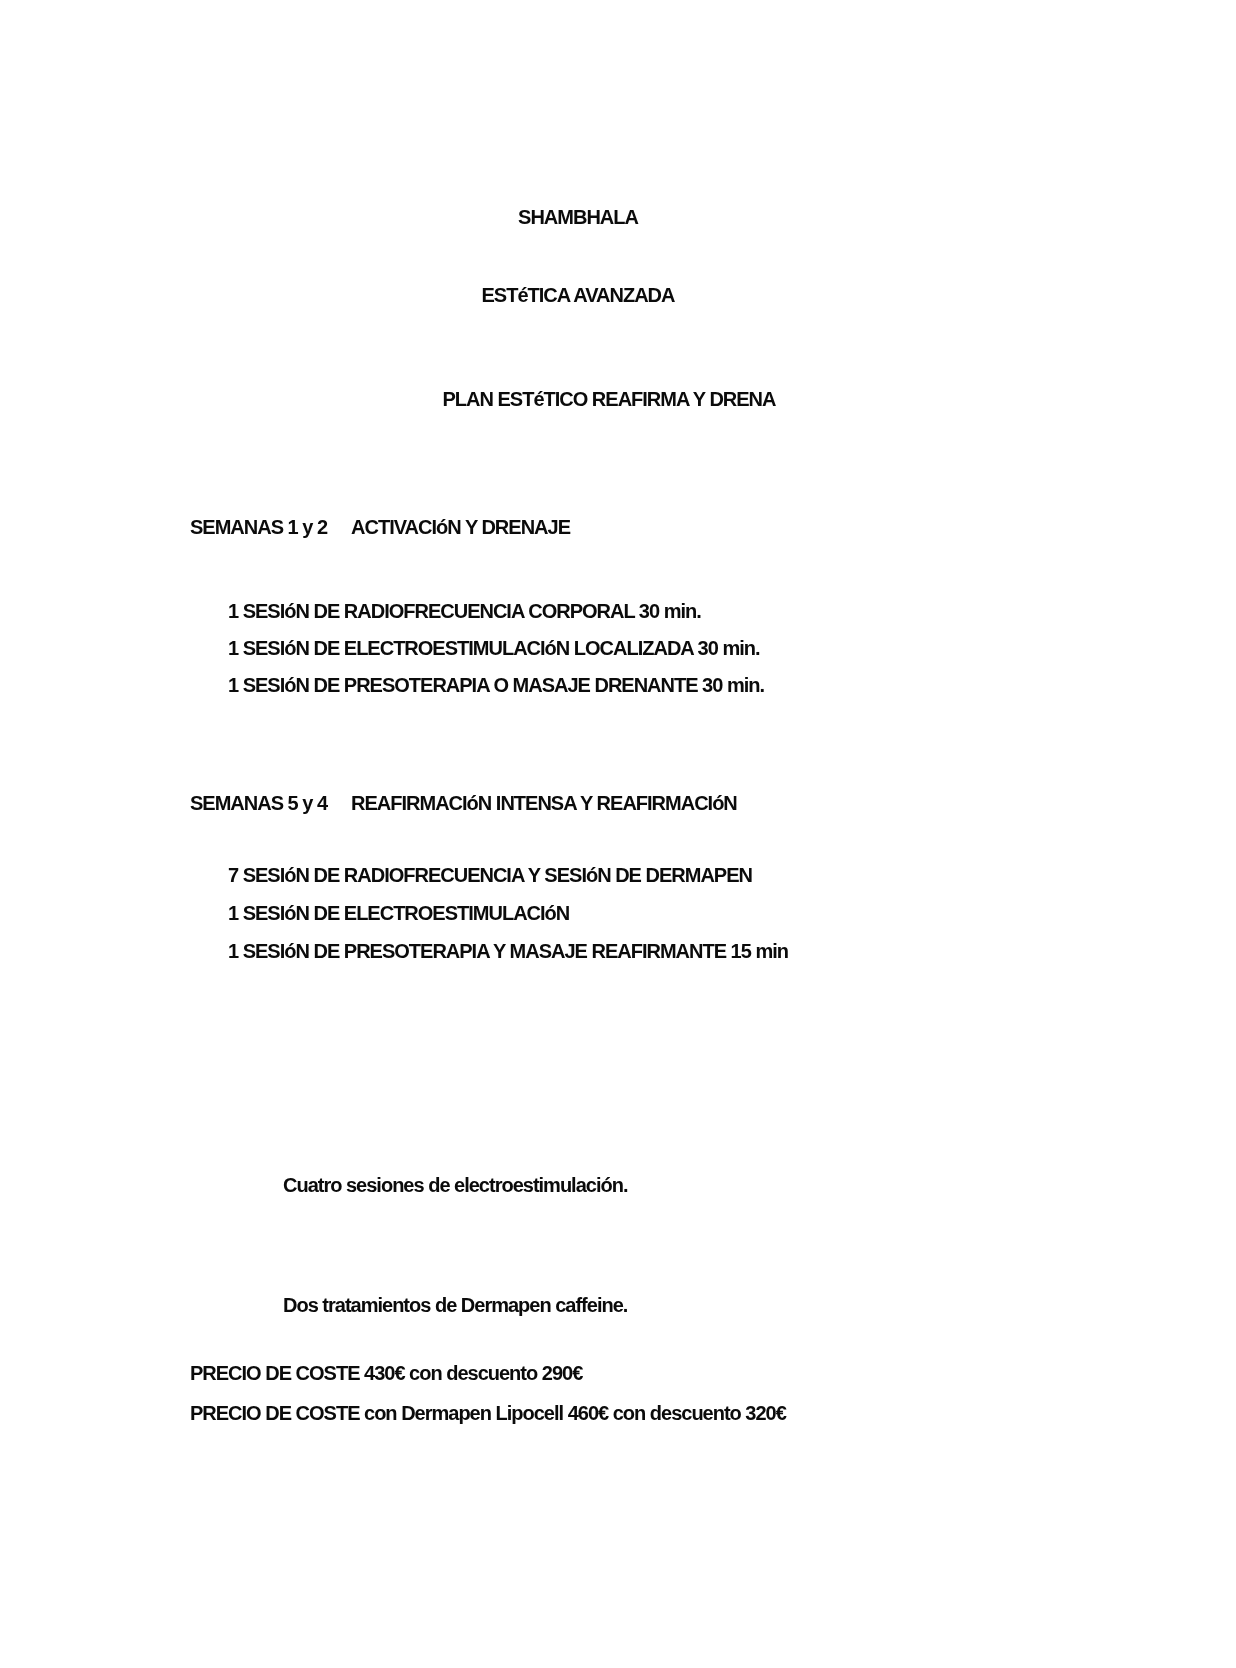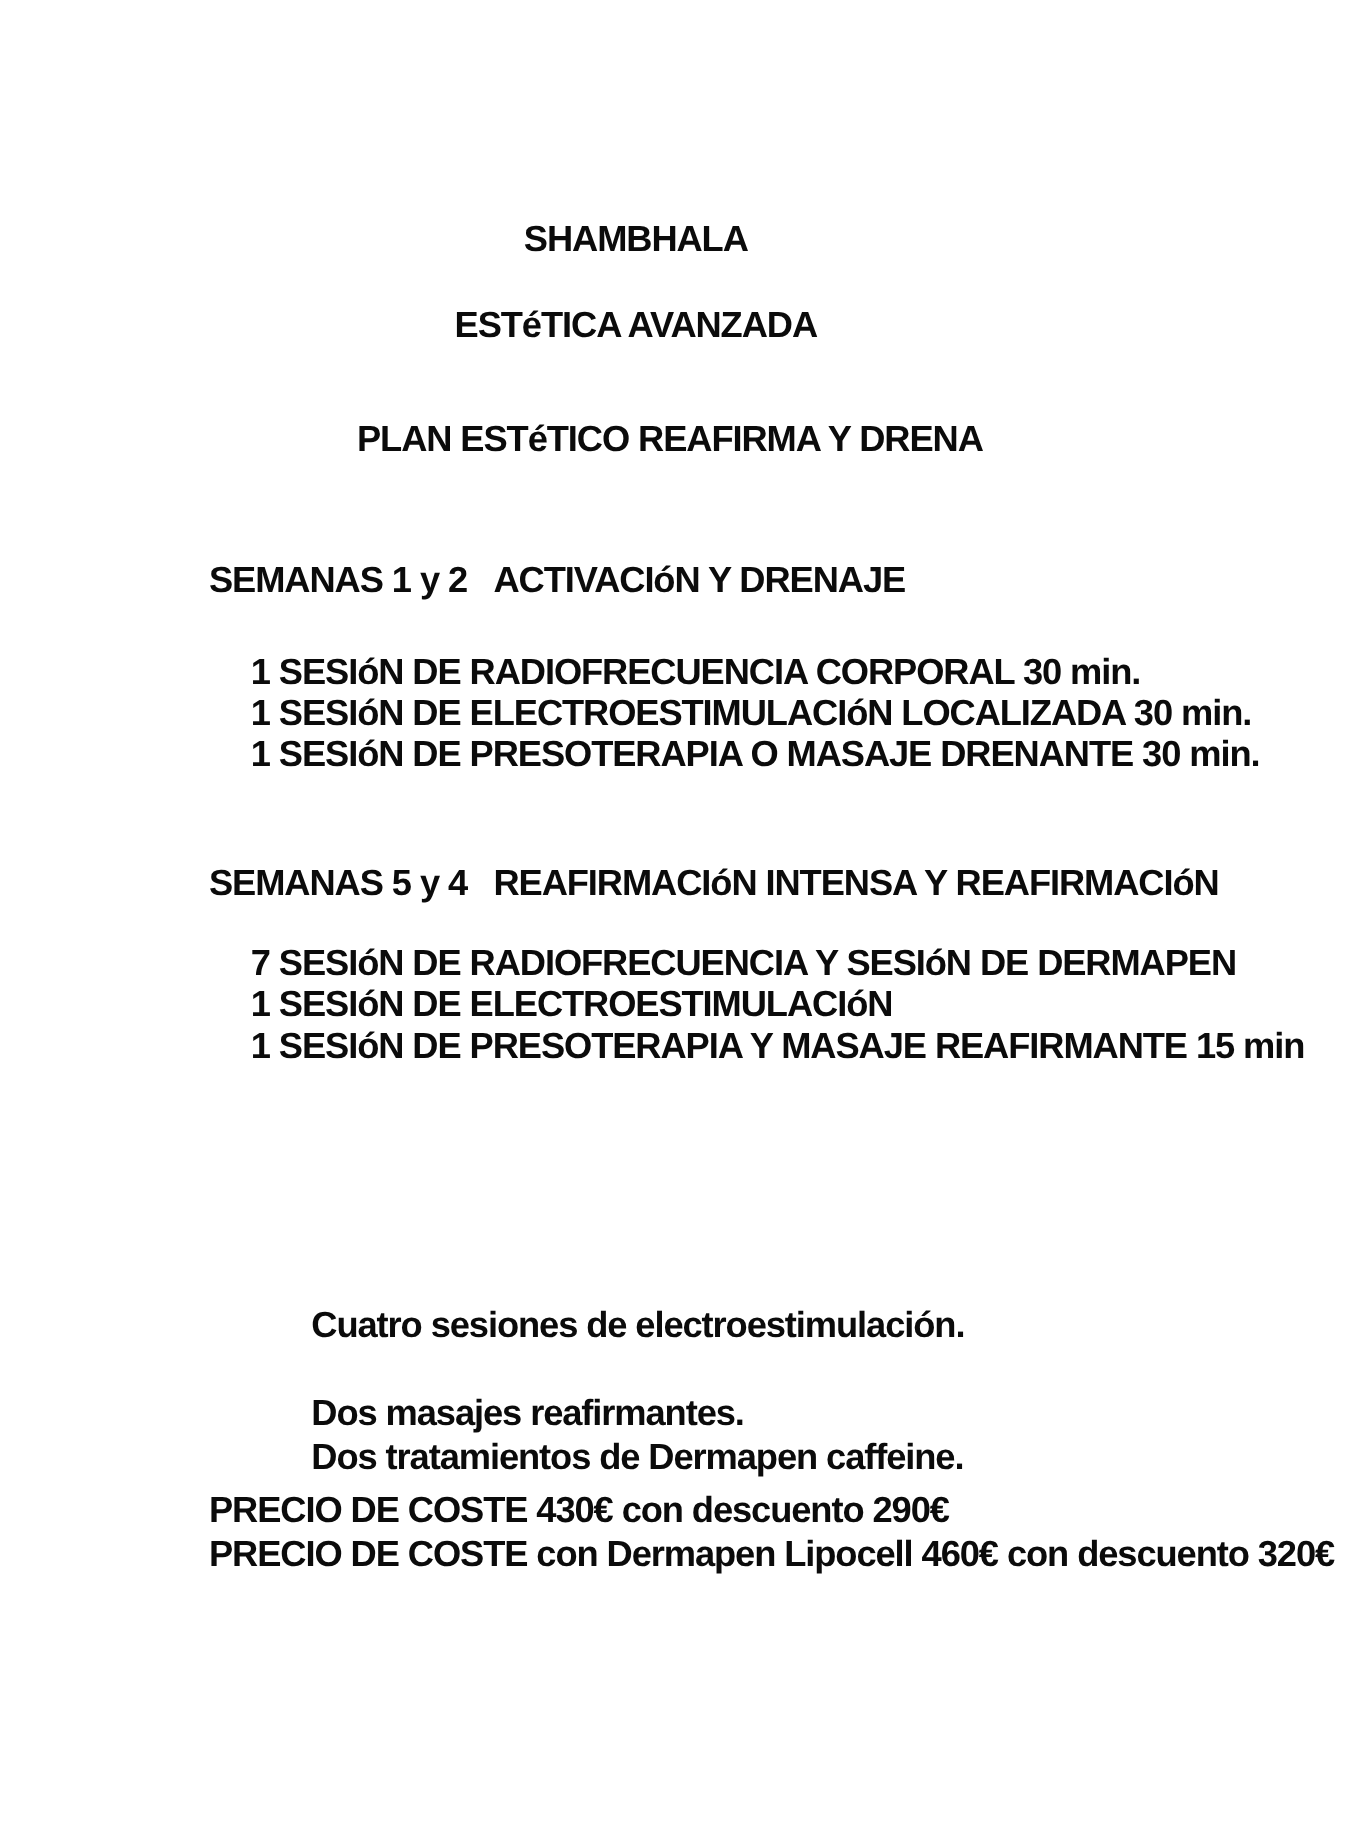--- a/index.html
+++ b/index.html
@@ -9,36 +9,36 @@
   }
   .doc {
     position: relative;
     width: 1236px;
     height: 1668px;
     background: #ffffff;
     overflow: hidden;
     font-family: "Liberation Sans", "DejaVu Sans", sans-serif;
     font-weight: 700;
     color: #0b0b0b;
-    font-size: 33px;
+    font-size: 20px;
     letter-spacing: -1px;
     line-height: 34px;
   }
   .line {
     position: absolute;
     white-space: nowrap;
   }
   .centered {
     left: 0;
     width: 1156px;   
     text-align: center;
   }
   .lefted { left: 190px; }
   .indented { left: 228px; }
-  .total-cont { left: 283px; margin-top: 19px; }
+  .total-cont { left: 283px; }
   .heading-gap { display: inline-block; width: 24px; }
   .total-label { display: inline-block; min-width: 93px; }
 </style>
 </head>
 <body>
 
 <div class="doc">
 
   <div class="line centered" style="top: 200px;">SHAMBHALA</div>
 
@@ -56,19 +56,18 @@
 
   <div class="line lefted" style="top: 786px;">
     <span>SEMANAS 5 y 4</span><span class="heading-gap"></span><span>REAFIRMACIóN INTENSA Y REAFIRMACIóN</span>
   </div>
 
   <div class="line indented" style="top: 858px;">7 SESIóN DE RADIOFRECUENCIA Y SESIóN DE DERMAPEN</div>
   <div class="line indented" style="top: 896px;">1 SESIóN DE ELECTROESTIMULACIóN</div>
   <div class="line indented" style="top: 934px;">1 SESIóN DE PRESOTERAPIA Y MASAJE REAFIRMANTE 15 min</div>
 
   <div class="line total-cont" style="top: 1168px;">Cuatro sesiones de electroestimulación.</div>
-  <div class="line total-cont" style="top: 1248px;">Dos masajes reafirmantes.</div>
   <div class="line total-cont" style="top: 1288px;">Dos tratamientos de Dermapen caffeine.</div>
 
   <div class="line lefted" style="top: 1356px;">PRECIO DE COSTE 430€ con descuento 290€</div>
   <div class="line lefted" style="top: 1396px;">PRECIO DE COSTE con Dermapen Lipocell 460€ con descuento 320€</div>
 
 </div>
 
 </body></html>

